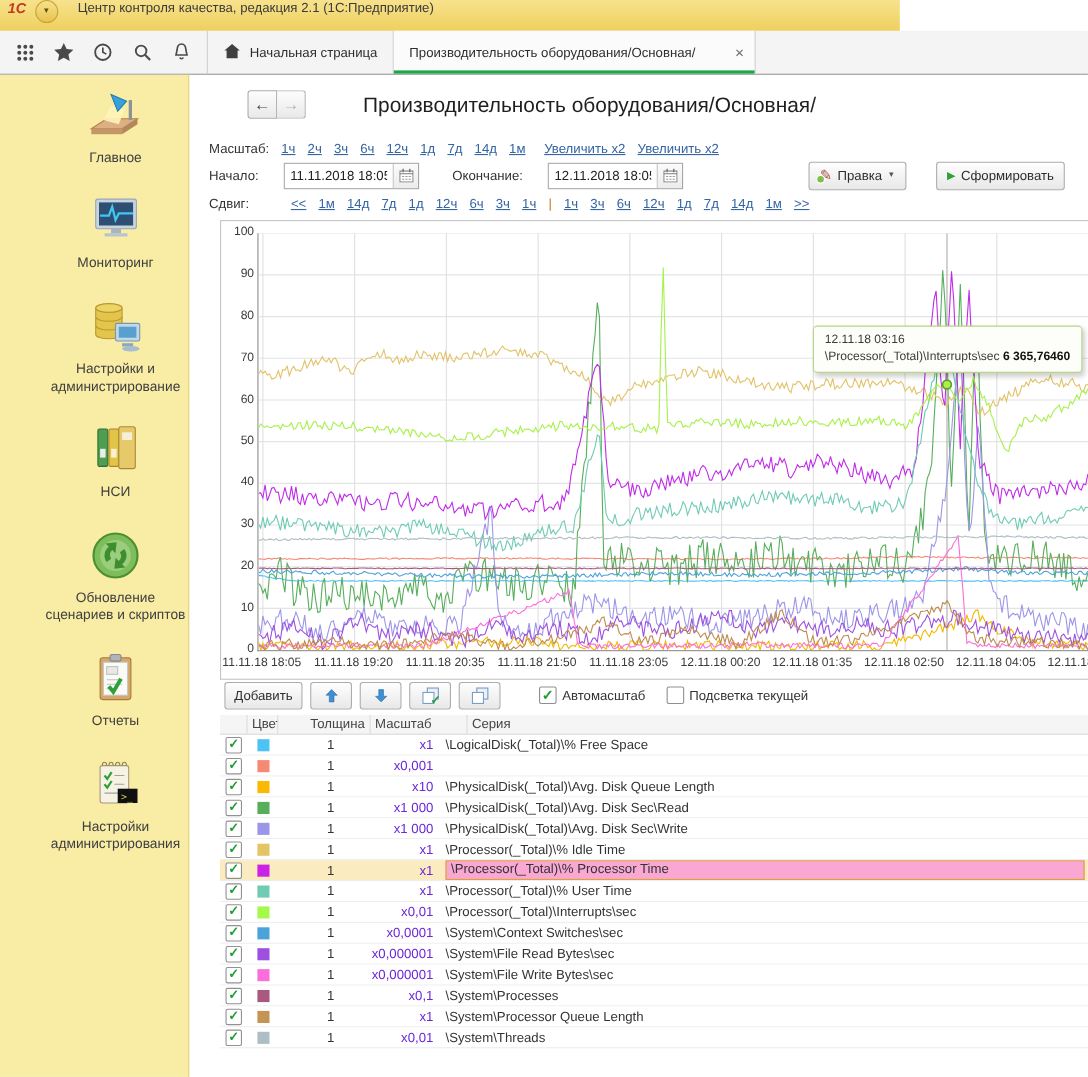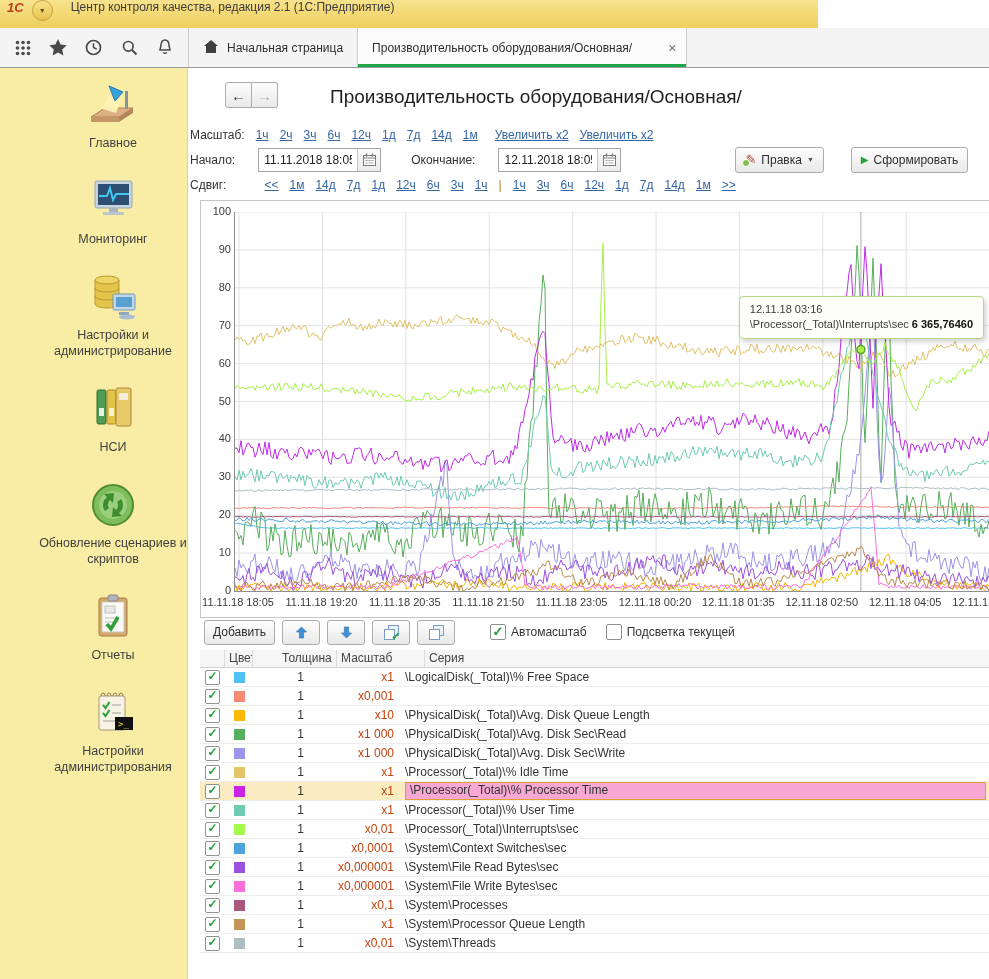--- a/index.html
+++ b/index.html
@@ -22,21 +22,21 @@
   .tool-icons{width:188px;display:flex;align-items:center;justify-content:space-evenly;
     border-right:1px solid #CFCFCF;}
   .tool-icons .ticon{display:flex;align-items:center;justify-content:center;width:26px;height:26px;cursor:pointer;}
   .tab{display:flex;align-items:center;gap:8px;padding:0 14px;border-right:1px solid #CFCFCF;
     position:relative;cursor:pointer;color:#2E2E2E;}
   .tab.active{background:#FBFBFB;padding-right:10px;}
   .tab.active::after{content:"";position:absolute;left:0;right:0;bottom:0;height:3px;background:#1FA648;}
   .tab .close{margin-left:28px;color:#6B6B6B;font-size:14px;line-height:1;cursor:pointer;}
 
   
-  .sidebar{position:absolute;left:0;top:68px;width:188px;height:911px;background:#F9EDA6;
+  .sidebar{position:absolute;left:0;top:68px;width:172px;height:911px;background:#F9EDA6;
     border-right:1px solid #E4D37F;display:flex;flex-direction:column;align-items:center;padding-top:12px;box-sizing:border-box;padding-left:39px;}
   .side-item{display:flex;flex-direction:column;align-items:center;margin-bottom:25px;cursor:pointer;}
   .side-icon{width:56px;height:50px;display:flex;align-items:center;justify-content:center;}
   .side-label{margin-top:5px;max-width:172px;text-align:center;color:#3F3F3F;font-size:12.5px;line-height:16px;}
 
   
   .nav-buttons{position:absolute;left:225px;top:82px;display:flex;}
   .nav-btn{width:25px;height:24px;border:1px solid #ACACAC;background:linear-gradient(#FDFDFD,#E9E9E9);
     display:flex;align-items:center;justify-content:center;font-size:15px;cursor:pointer;}
   .nav-btn.back{border-radius:3px 0 0 3px;color:#3E3E3E;}
@@ -93,21 +93,21 @@
 
   
   .stable{position:absolute;left:200px;top:650px;width:789px;}
   .thead{display:flex;height:17px;background:#F5F5F5;border-bottom:1px solid #D4D4D4;color:#444;align-items:center;}
   .th{box-sizing:border-box;padding-left:4px;border-right:1px solid #DCDCDC;height:17px;line-height:16px;overflow:hidden;}
   .trow{display:flex;height:19px;align-items:center;border-bottom:1px solid #EDEDED;box-sizing:border-box;background:#fff;}
   .trow.selected{background:#FAEBC0;}
   .c-check{width:25px;display:flex;justify-content:center;flex:none;}
   .c-color{width:28px;display:flex;justify-content:center;flex:none;}
   .c-th{width:59px;text-align:right;padding-right:8px;box-sizing:border-box;flex:none;color:#333;}
-  .c-sc{width:88px;text-align:right;padding-right:6px;box-sizing:border-box;flex:none;color:#c2410c;}
+  .c-sc{width:88px;text-align:right;padding-right:6px;box-sizing:border-box;flex:none;color:#6d28d9;}
   .c-ser{flex:1;padding-left:5px;overflow:hidden;white-space:nowrap;color:#333;}
   .rcb{width:13px;height:13px;border:1px solid #919191;border-radius:2px;background:#fff;
     display:flex;align-items:center;justify-content:center;cursor:pointer;}
   .rcb .mk{color:#1E9E35;font-weight:bold;font-size:12px;line-height:1;transform:translateY(-1px);}
   .swatch{width:11px;height:11px;display:inline-block;cursor:pointer;}
   .ser-box{display:block;border:1px solid #DFA136;background:#f9a8d4;height:16px;line-height:15px;
     padding:0 4px;margin-right:3px;overflow:hidden;white-space:nowrap;}
 </style>
 </head>
 <body>

